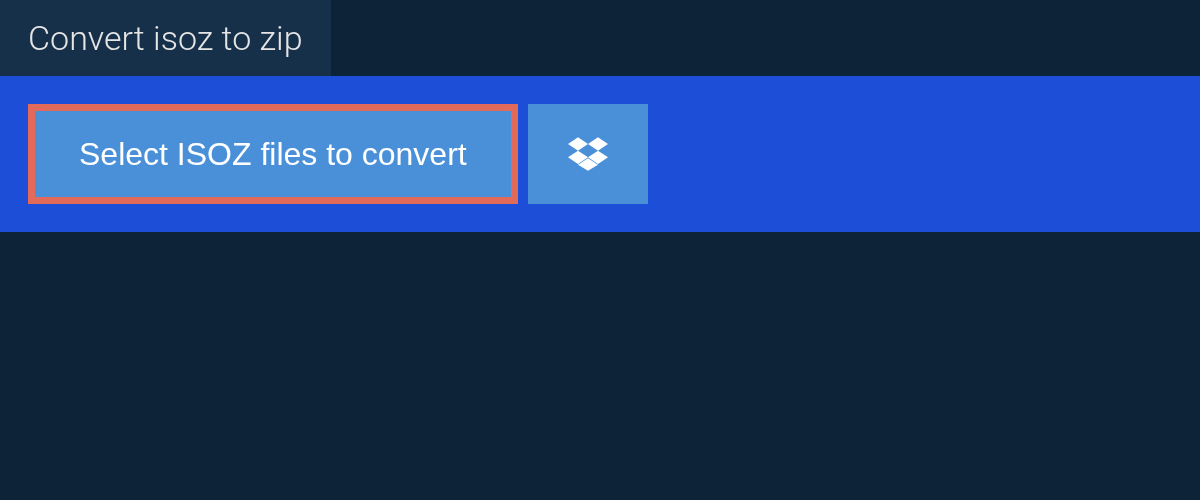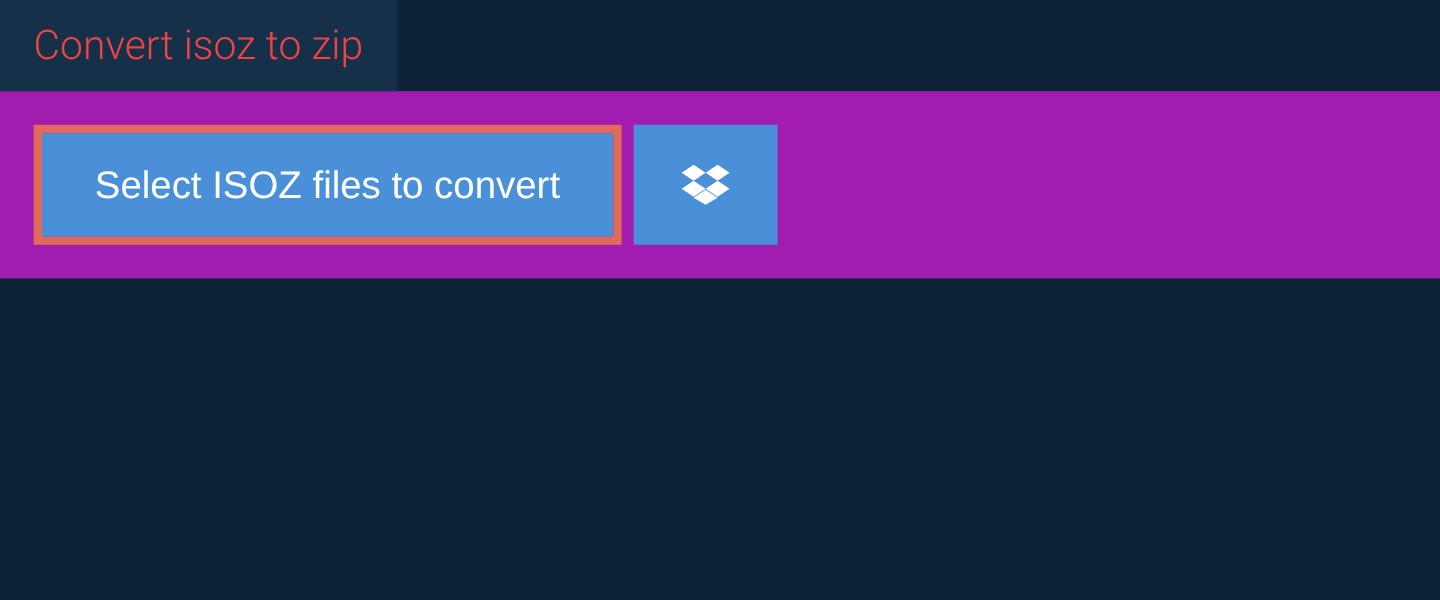--- a/index.html
+++ b/index.html
@@ -13,27 +13,27 @@
       background: #0d2438;
       font-family: -apple-system, BlinkMacSystemFont, "Segoe UI", Roboto, Helvetica, Arial, sans-serif;
       overflow: hidden;
     }
     .tab-region {
       background: #16304a;
       display: inline-block;
     }
     .tab {
       padding: 18px 28px;
-      color: #ef4444;
+      color: #e5e5e5;
       font-size: 34px;
       font-weight: 300;
       display: inline-block;
     }
     .panel {
-      background: #a21caf;
+      background: #1d4ed8;
       padding: 28px;
       width: 100%;
     }
     .button-row {
       display: flex;
       gap: 10px;
       align-items: stretch;
     }
     .select-button-wrap {
       border: 7px solid #e26a5a;

